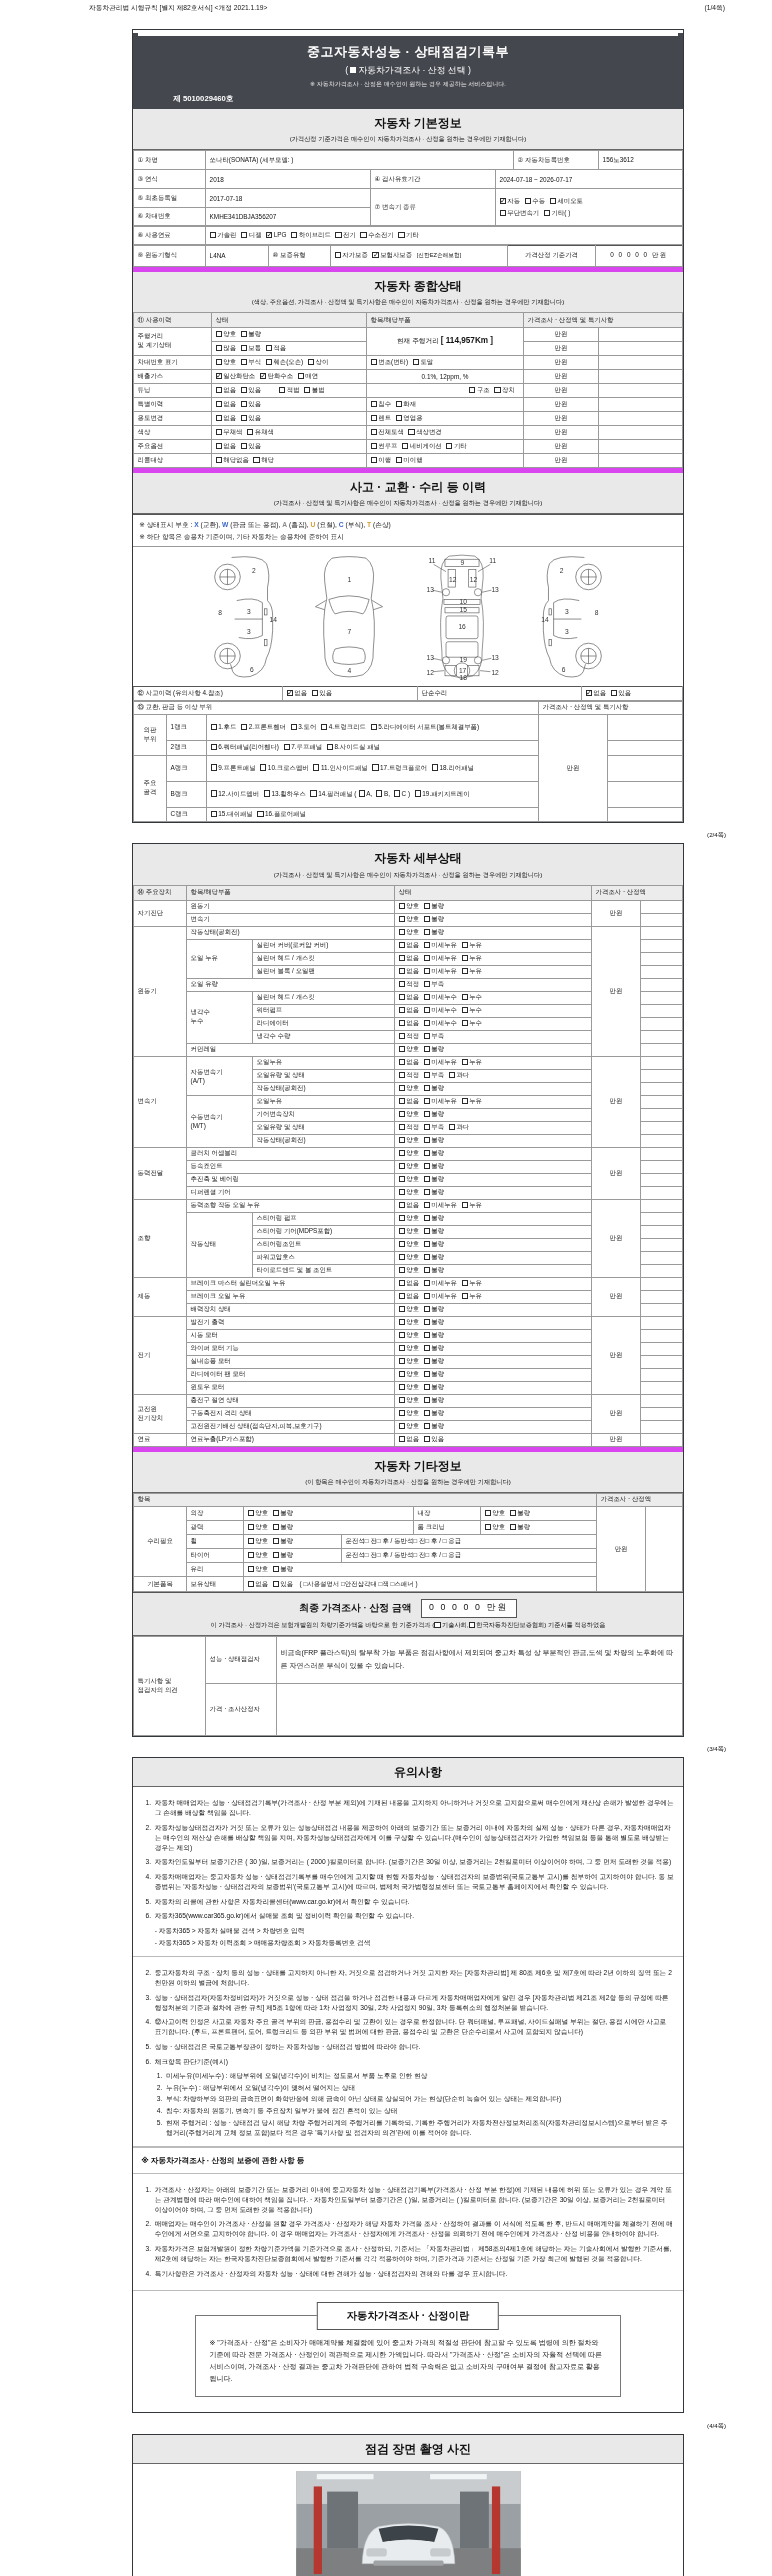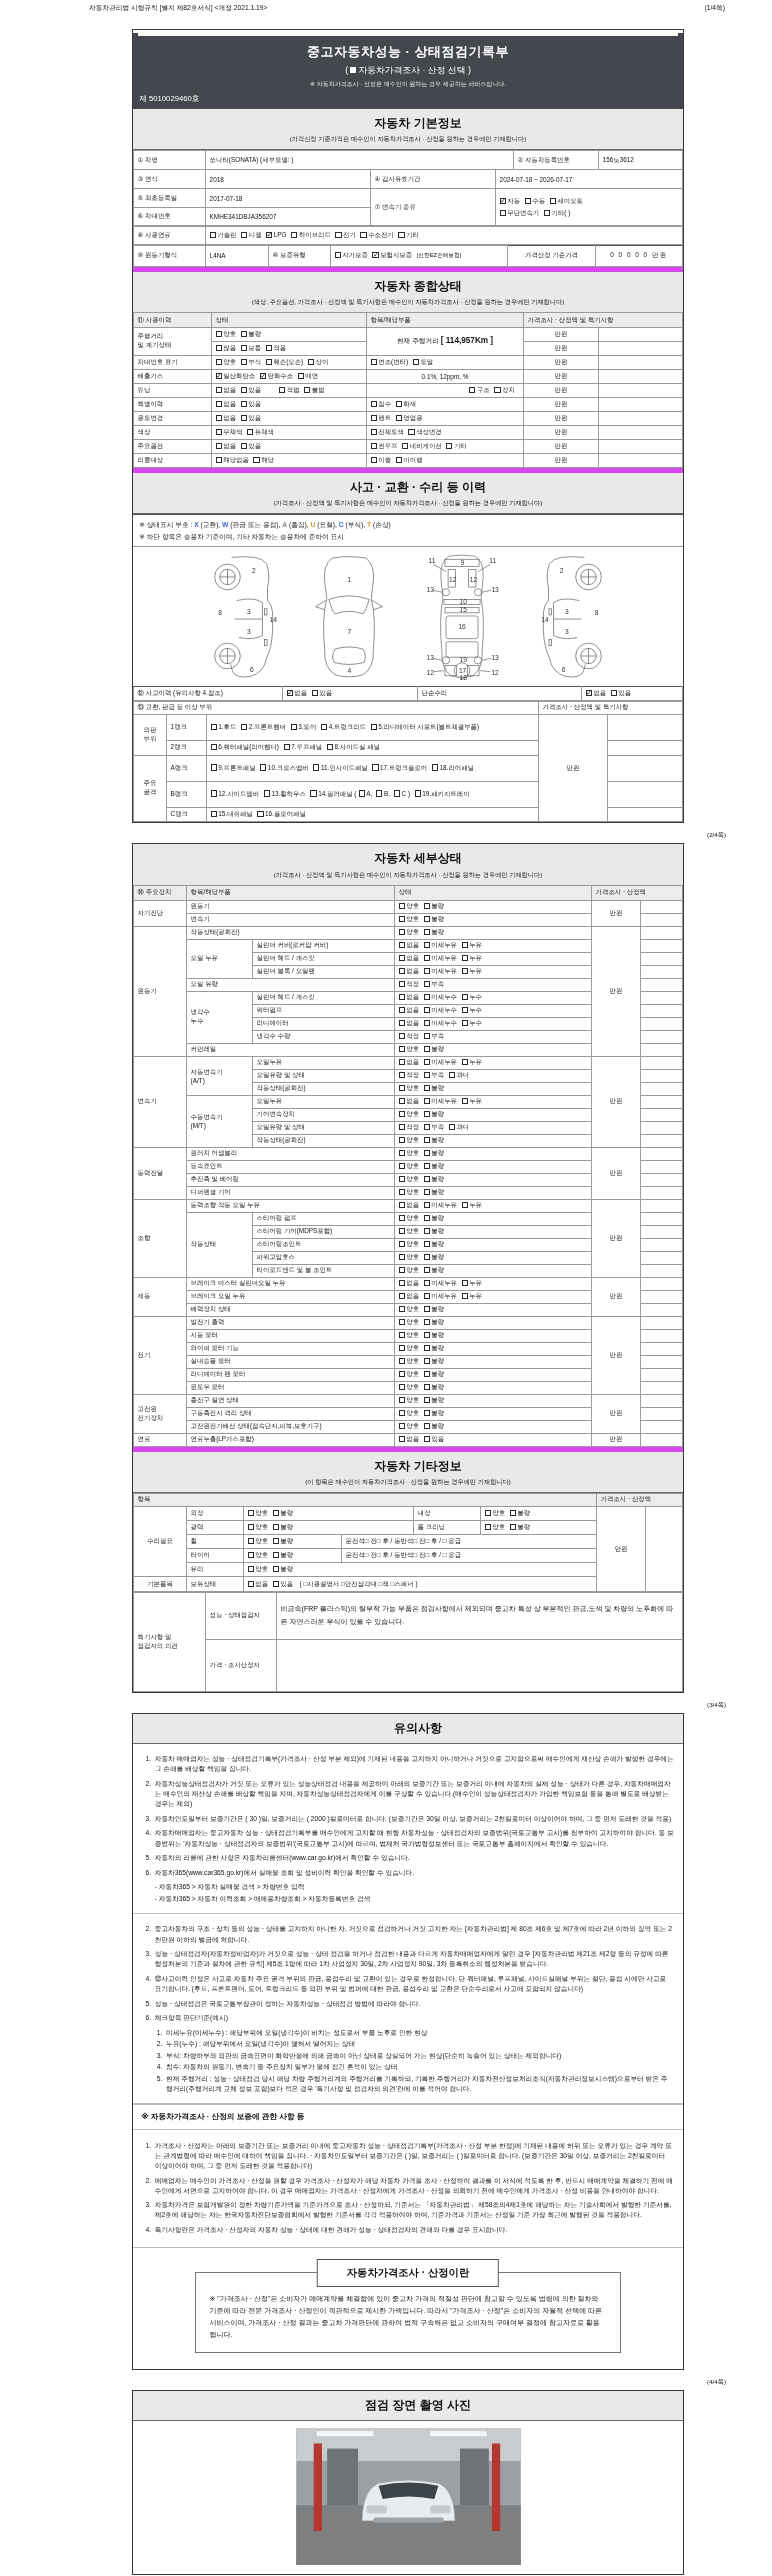--- a/index.html
+++ b/index.html
@@ -7,21 +7,21 @@
   body{width:773px;}
   .topline{width:636px;margin:4.1px 0 15.5px 89px;display:flex;justify-content:space-between;font-size:6.7px;}
   .pmark{width:594px;margin:8.2px 0 3.1px 132px;text-align:right;font-size:6.2px;}
   .sheet{width:552px;margin-left:132px;border:1px solid #33363b;background:#fff;box-sizing:border-box;}
   .dark{background:#44474e;color:#fff;padding:0 0 1px 0;}
   .strip{height:3.6px;background:#fff;margin:3.1px 4.6px 7.2px 4.6px;}
   .dtitle{text-align:center;font-size:13px;font-weight:bold;letter-spacing:0.5px;}
   .dsub{text-align:center;font-size:8.8px;margin-top:3.6px;}
   .dsub .sq{display:inline-block;width:6.2px;height:6.2px;background:#fff;margin:0 2.1px;}
   .dnote{text-align:center;font-size:6px;margin-top:2.6px;color:#eee;}
-  .docno{font-size:7.7px;font-weight:normal;padding:5.2px 0 4.1px 6.2px;}
+  .docno{font-size:7.7px;font-weight:bold;padding:5.2px 0 4.1px 6.2px;margin-left:34px;}
   .band{background:#e9e9e9;border-bottom:0.5px solid #666;text-align:center;padding:6.2px 0 5.2px;}
   .band .bt{font-size:12px;font-weight:bold;padding-left:20px;}
   .band .bn{font-size:6.2px;margin-top:3.1px;}
   table{border-collapse:collapse;width:100%;table-layout:fixed;}
   td,th{border:0.5px solid #9a9a9a;font-size:6.4px;padding:1px 3.6px;vertical-align:middle;
         word-break:break-all;overflow:hidden;}
   th{background:#ececec;font-weight:normal;text-align:left;}
   .c{text-align:center;}
   .rowset{margin-top:-0.5px;}
   .cks{display:inline;}
@@ -765,20 +765,29 @@
           <td colspan="4"><span class="cks"><span class="ck"><span class="cb"></span>양호</span><span class="ck"><span class="cb"></span>불량</span></span></td>
         </tr>
         <tr style="height: 15.5px;">
           <td class="c">기본품목</td>
           <td>보유상태</td>
           <td colspan="4"><span class="cks"><span class="ck"><span class="cb"></span>없음</span><span class="ck"><span class="cb"></span>있음</span></span>  ( □사용설명서 □안전삼각대 □잭 □스패너 )</td>
         </tr>
       </tbody>
   </table>
 
+  <div class="finalband">
+    <div class="fp">
+      <span class="fl">최종 가격조사 · 산정 금액</span>
+      <span class="fv">0  0  0  0  0 만원</span>
+    </div>
+    <div class="fpnote">
+      <span>이 가격조사 · 산정가격은 보험개발원의 차량기준가액을 바탕으로 한 기준가격과 (</span><span class="cb"></span><span>기술사회,</span><span class="cb"></span><span>한국자동차진단보증협회</span><span>) 기준서를 적용하였음</span>
+    </div>
+  </div>
   <table class="rowset">
     <colgroup>
         <col style="width:72px">
         <col style="width:71px">
         <col>
       </colgroup>
     <tbody>
         <tr style="height:47px">
       <td rowspan="2" style="white-space:pre-line">특기사항 및
 점검자의 의견</td>

